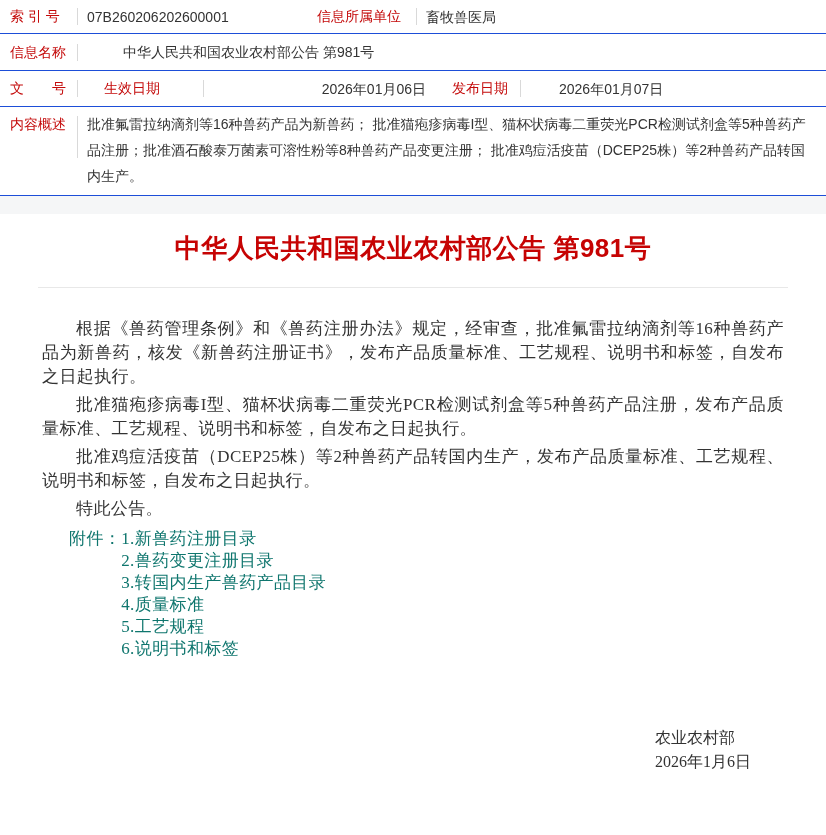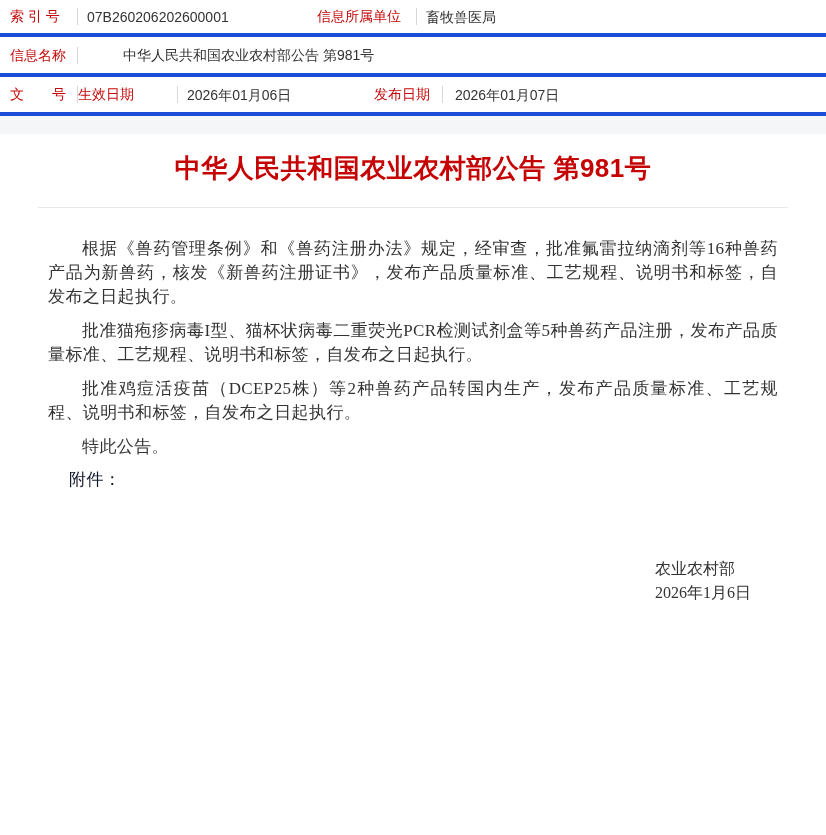--- a/index.html
+++ b/index.html
@@ -5,39 +5,39 @@
   html,body{margin:0;padding:0;}
   body{
     width:826px;height:835px;overflow:hidden;background:#ffffff;
     font-family:"Liberation Sans","DejaVu Sans",sans-serif;
     -webkit-font-smoothing:antialiased;
   }
   
   .meta-table{width:826px;background:#fff;}
   .m-row{
     display:flex;align-items:center;
-    border-bottom:4px solid #1d4ed8;
+    border-bottom:1px solid #1d4ed8;
     padding-left:10px;font-size:14px;
   }
   .r1{min-height:33px;}
   .r2{min-height:36px;gap:36px;}
-  .r3{min-height:35px;}
+  .r3{min-height:35px;gap:26px;}
   .r4{min-height:60px;align-items:flex-start;padding-top:9px;padding-bottom:6px;}
   .lbl{
     color:#c40a0a;flex:none;box-sizing:border-box;
     height:17px;line-height:17px;
     border-right:1px solid #d9d9d9;
   }
   .r4 .lbl{height:42px;}
   .c1l{width:68px;}
   .c2l{width:100px;padding-left:0;}
   .c4l{width:69px;}
   .val{color:#333;margin-left:9px;line-height:18px;}
   .c1v{width:230px;flex:none;margin-left:9px;box-sizing:border-box;padding-right:6px;}
-  .c3v{width:187px;flex:none;box-sizing:border-box;}
+  .c3v{width:187px;flex:none;box-sizing:border-box;text-align:right;}
   .v-last{flex:1;margin-left:12px;}
   .flex1{flex:1;padding-right:0;}
   .summary{flex:1;margin-left:9px;line-height:26px;margin-top:-5px;padding-right:12px;color:#333;}
   
   .band{height:18px;background:#f5f6f7;}
   
   .doc{padding:0 38px;background:#fff;}
   .doc-title{
     margin-top:17px;line-height:34px;
     font-size:26px;font-weight:bold;color:#c60303;
@@ -46,25 +46,25 @@
   .doc-meta{margin-top:20px;height:20px;display:flex;font-size:14px;color:#404040;}
   .pub-time{margin-left:194px;}
   .font-ctl{margin-left:97px;cursor:pointer;}
   .doc-hr{margin-top:22px;border-top:1px solid #e8e8e8;height:0;}
   .doc-body{
     margin-top:29px;
     font-family:"Liberation Serif","DejaVu Serif",serif;
     font-size:17px;line-height:24px;letter-spacing:0.4px;
     color:#333;text-align:justify;
   }
-  .doc-body p{margin:10px;text-indent:2em;}
+  .doc-body p{margin:4px;text-indent:2em;}
   .attach{
     margin-top:7px;display:flex;
     font-family:"Liberation Serif","DejaVu Serif",serif;
-    font-size:17px;line-height:22px;color:#0f172a;letter-spacing:0.4px;
+    font-size:17px;line-height:22px;color:#0f766e;letter-spacing:0.4px;
   }
   .attach-label{flex:none;margin-left:31px;}
   .attach-items div{white-space:nowrap;}
   .signature{
     margin-top:66px;margin-left:617px;
     font-family:"Liberation Serif","DejaVu Serif",serif;
     font-size:16px;line-height:24px;color:#333;
   }
 </style>
 </head>
@@ -81,38 +81,50 @@
     <span class="lbl c1l">信息名称</span>
     <span class="val flex1">中华人民共和国农业农村部公告 第981号</span>
   </div>
   <div class="m-row r3">
     <span class="lbl c1l">文　　号</span>
     <span class="lbl c2l">生效日期</span>
     <span class="val c3v">2026年01月06日</span>
     <span class="lbl c4l">发布日期</span>
     <span class="val v-last">2026年01月07日</span>
   </div>
+  <div class="m-row r4">
+    <span class="lbl c1l">内容概述</span>
+    <span class="summary">批准氟雷拉纳滴剂等16种兽药产品为新兽药； 批准猫疱疹病毒I型、猫杯状病毒二重荧光PCR检测试剂盒等5种兽药产品注册；批准酒石酸泰万菌素可溶性粉等8种兽药产品变更注册； 批准鸡痘活疫苗（DCEP25株）等2种兽药产品转国内生产。</span>
+  </div>
 </div>
 
 <div class="band"></div>
 
 <div class="doc">
   <div class="doc-title">中华人民共和国农业农村部公告 第981号</div>
 
 
   <div class="doc-hr"></div>
 
   <div class="doc-body">
     <p>根据《兽药管理条例》和《兽药注册办法》规定，经审查，批准氟雷拉纳滴剂等16种兽药产品为新兽药，核发《新兽药注册证书》，发布产品质量标准、工艺规程、说明书和标签，自发布之日起执行。</p>
     <p>批准猫疱疹病毒I型、猫杯状病毒二重荧光PCR检测试剂盒等5种兽药产品注册，发布产品质量标准、工艺规程、说明书和标签，自发布之日起执行。</p>
     <p>批准鸡痘活疫苗（DCEP25株）等2种兽药产品转国内生产，发布产品质量标准、工艺规程、说明书和标签，自发布之日起执行。</p>
     <p>特此公告。</p>
   </div>
 
   <div class="attach">
     <span class="attach-label">附件：</span>
+    <div class="attach-items">
+      <div>1.新兽药注册目录</div>
+      <div>2.兽药变更注册目录</div>
+      <div>3.转国内生产兽药产品目录</div>
+      <div>4.质量标准</div>
+      <div>5.工艺规程</div>
+      <div>6.说明书和标签</div>
+    </div>
   </div>
 
   <div class="signature">
     <div>农业农村部</div>
     <div>2026年1月6日</div>
   </div>
 </div>
 
 </body></html>

